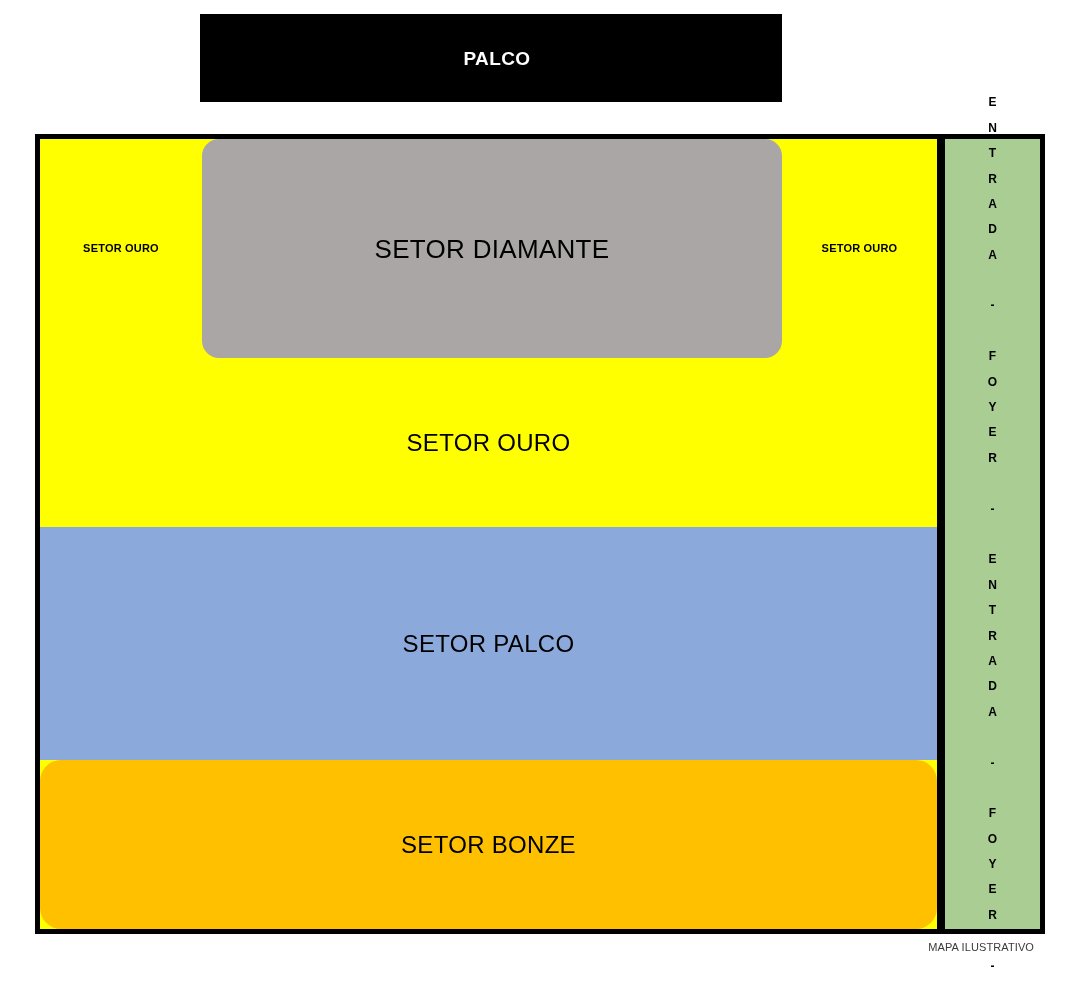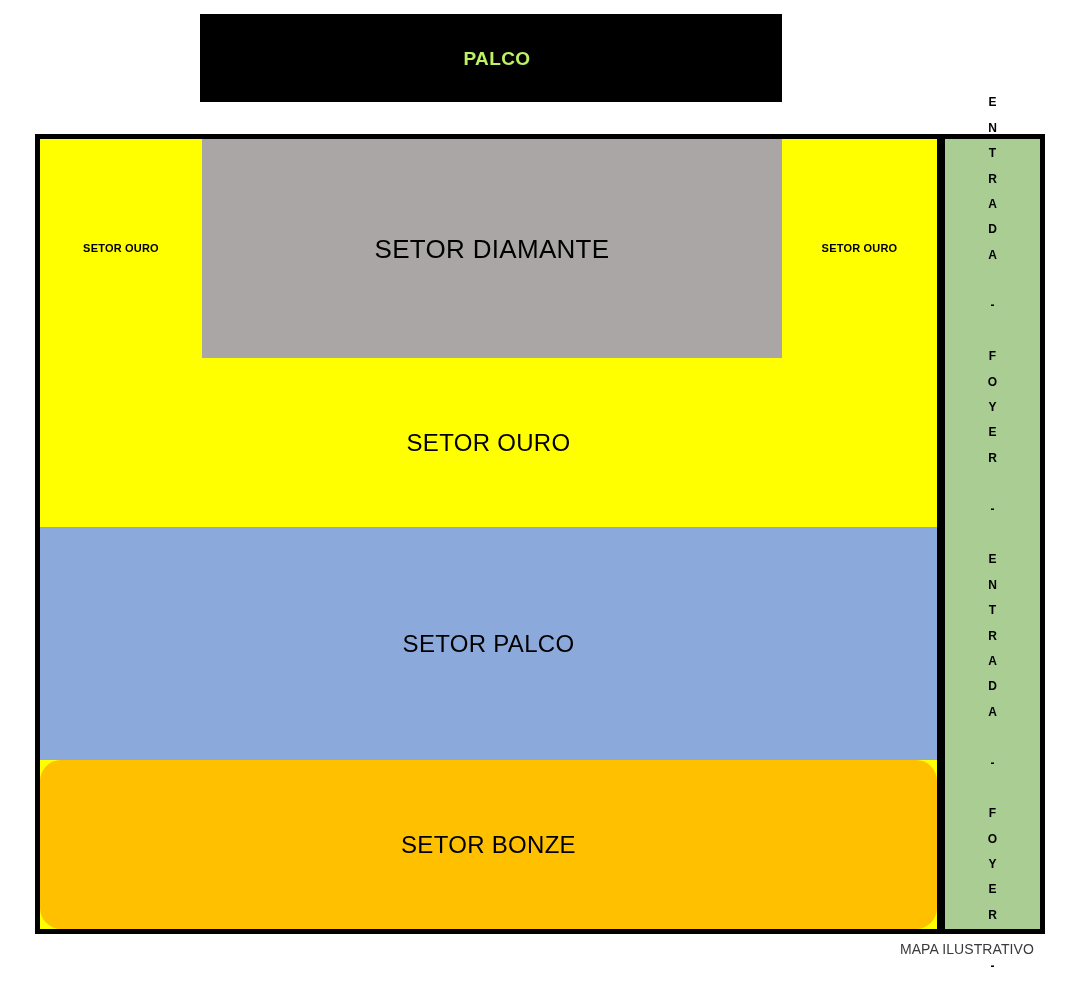--- a/index.html
+++ b/index.html
@@ -31,21 +31,21 @@
     top: 14px;
     width: 582px;
     height: 88px;
     background: #000000;
     display: flex;
     align-items: center;
     justify-content: center;
     box-sizing: border-box;
   }
   .stage-label {
-    color: #bef264;
+    color: #ffffff;
     font-size: 19px;
     font-weight: bold;
     letter-spacing: 0.4px;
     line-height: 1;
     margin-left: 12px;
   }
 
   
   .hall {
     position: absolute;
@@ -79,20 +79,21 @@
   .diamante {
     position: absolute;
     left: 162px;
     top: 0;
     width: 580px;
     height: 219px;
     background: #aaa6a6;
     display: flex;
     align-items: center;
     justify-content: center;
+    border-radius: 17px;
   }
   .diamante-label {
     color: #000000;
     font-size: 26px;
     font-weight: 400;
     letter-spacing: 0.3px;
     line-height: 1;
   }
   .ouro-side {
     position: absolute;
@@ -199,21 +200,21 @@
   }
 
   
   .caption {
     position: absolute;
     left: 0;
     top: 942px;
     width: 1034px;
     text-align: right;
     color: #3a3a3a;
-    font-size: 14px;
+    font-size: 11px;
     font-weight: 400;
     letter-spacing: 0.1px;
     line-height: 1;
   }
 </style>
 </head>
 <body>
 
 <div id="venue-map">
 

